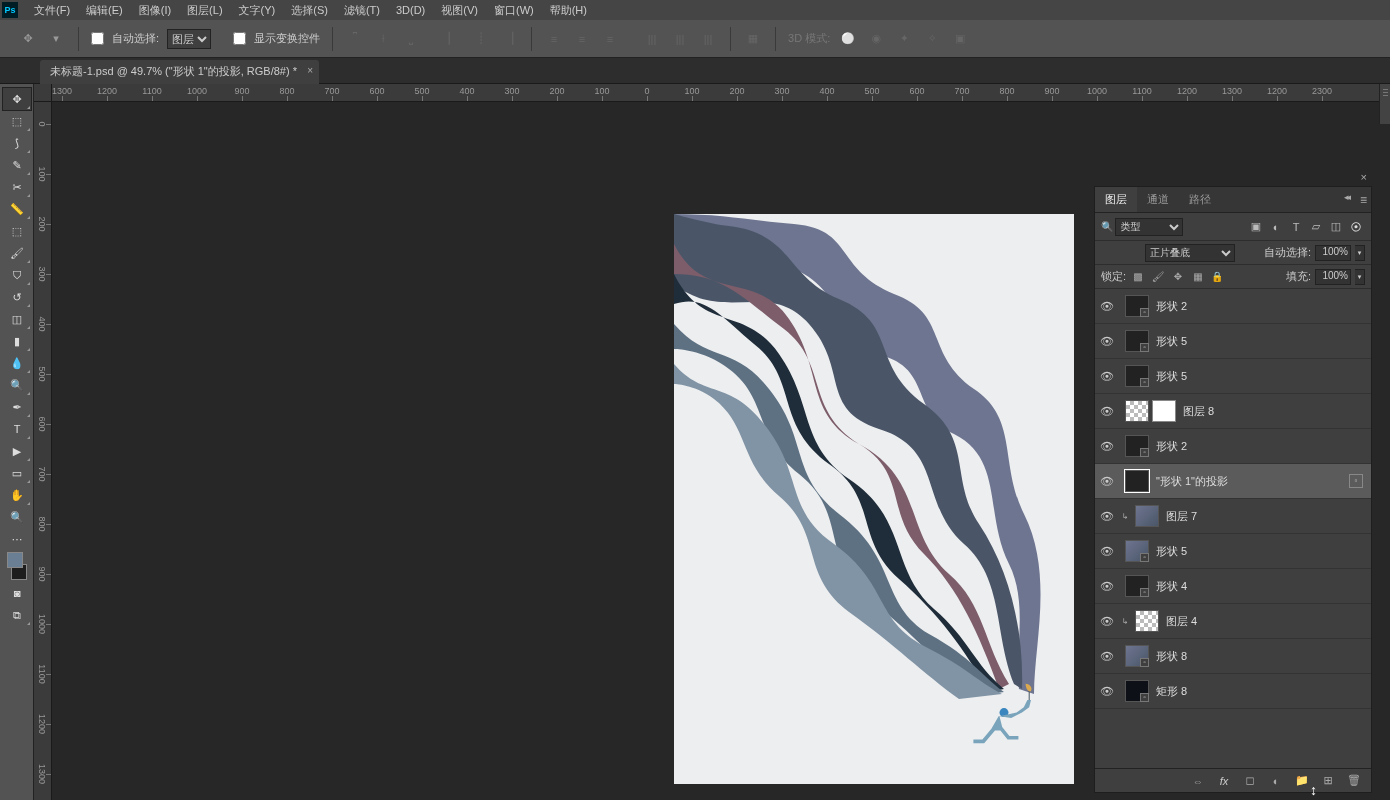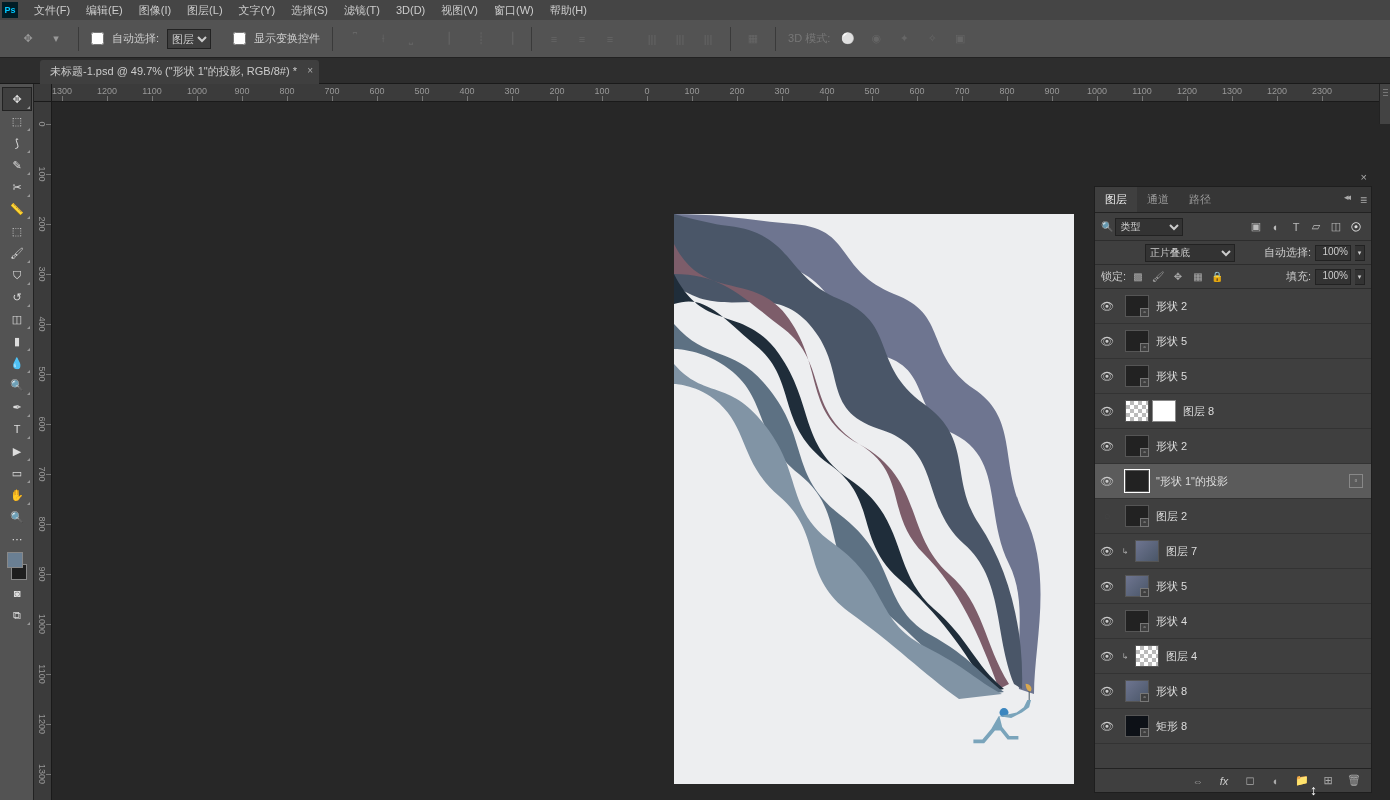--- a/index.html
+++ b/index.html
@@ -372,28 +372,20 @@
         <div class="layer-name">形状 2</div>
       </div>
       <div class="layer-row sel">
         <div class="eye">👁</div>
         <div style="width: 4px;"></div>
         <div class="thumb"></div>
         <div class="layer-name">"形状 1"的投影</div>
         <div class="fx-badge">▫</div>
       </div>
       <div class="layer-row">
-        <div class="eye off">○</div>
-        <div style="width: 4px;"></div>
-        <div class="thumb">
-          <div class="shape-badge">▫</div>
-        </div>
-        <div class="layer-name">图层 2</div>
-      </div>
-      <div class="layer-row">
         <div class="eye">👁</div>
         <div class="indent">↳</div>
         <div class="thumb" style="background: linear-gradient(135deg, rgb(110, 117, 144), rgb(74, 86, 104));"></div>
         <div class="layer-name">图层 7</div>
       </div>
       <div class="layer-row">
         <div class="eye">👁</div>
         <div style="width: 4px;"></div>
         <div class="thumb" style="background: linear-gradient(135deg, rgb(110, 117, 144), rgb(74, 86, 104));">
           <div class="shape-badge">▫</div>

